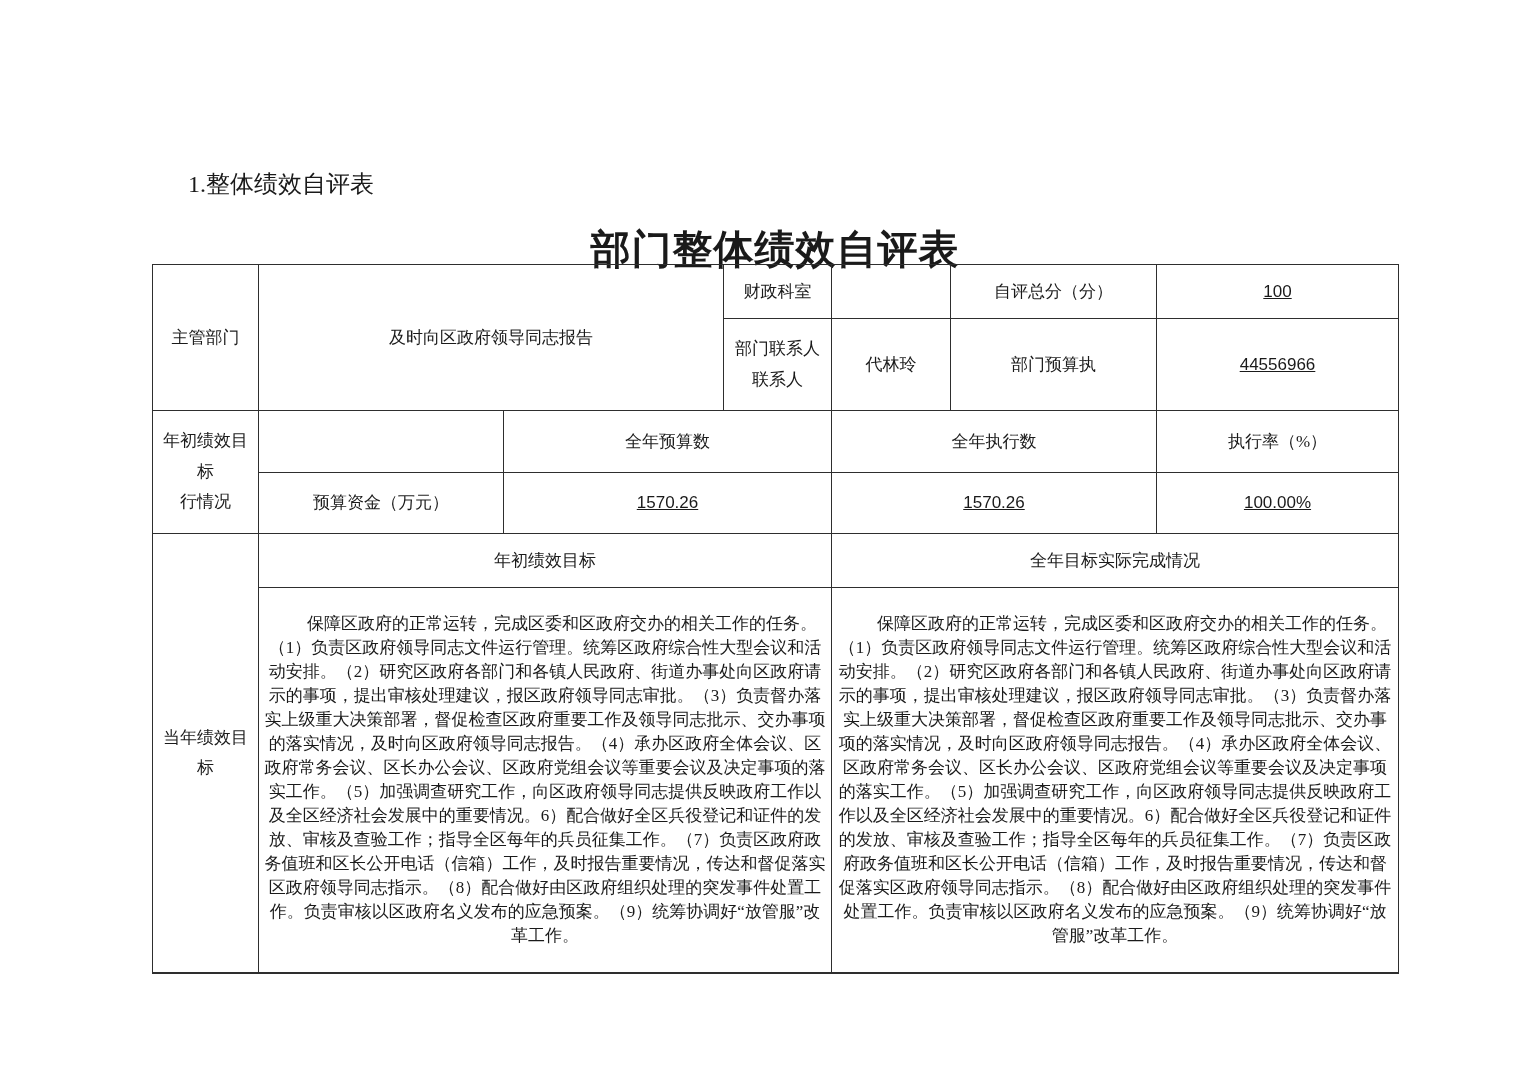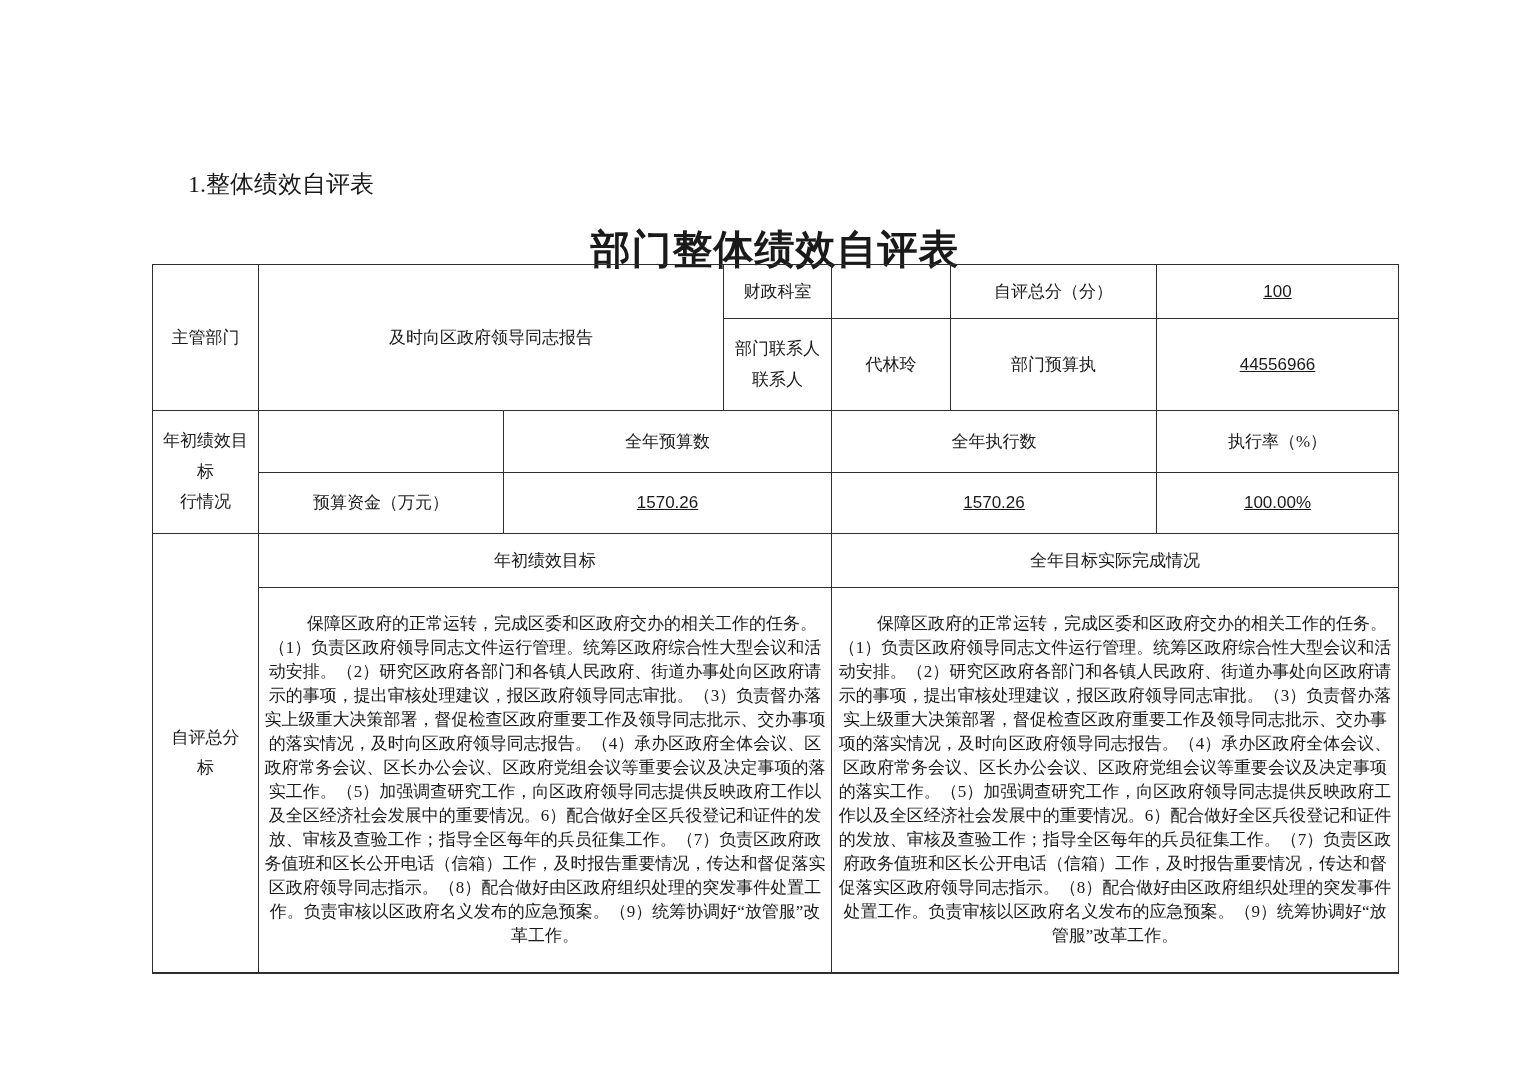--- a/index.html
+++ b/index.html
@@ -83,21 +83,21 @@
       <td colspan="2">全年执行数</td>
       <td>执行率（%）</td>
     </tr>
     <tr class="r4">
       <td>预算资金（万元）</td>
       <td colspan="2" class="num">1570.26</td>
       <td colspan="2" class="num">1570.26</td>
       <td class="num">100.00%</td>
     </tr>
     <tr class="r5">
-      <td rowspan="2" class="preline">自评总分
+      <td rowspan="2" class="preline">当年绩效目
 标</td>
       <td colspan="3">年初绩效目标</td>
       <td colspan="3">全年目标实际完成情况</td>
     </tr>
     <tr class="r6">
       <td colspan="3" class="para">保障区政府的正常运转，完成区委和区政府交办的相关工作的任务。（1）负责区政府领导同志文件运行管理。统筹区政府综合性大型会议和活动安排。（2）研究区政府各部门和各镇人民政府、街道办事处向区政府请示的事项，提出审核处理建议，报区政府领导同志审批。（3）负责督办落实上级重大决策部署，督促检查区政府重要工作及领导同志批示、交办事项的落实情况，及时向区政府领导同志报告。（4）承办区政府全体会议、区政府常务会议、区长办公会议、区政府党组会议等重要会议及决定事项的落实工作。（5）加强调查研究工作，向区政府领导同志提供反映政府工作以及全区经济社会发展中的重要情况。6）配合做好全区兵役登记和证件的发放、审核及查验工作；指导全区每年的兵员征集工作。（7）负责区政府政务值班和区长公开电话（信箱）工作，及时报告重要情况，传达和督促落实区政府领导同志指示。（8）配合做好由区政府组织处理的突发事件处置工作。负责审核以区政府名义发布的应急预案。（9）统筹协调好“放管服”改革工作。</td>
       <td colspan="3" class="para">保障区政府的正常运转，完成区委和区政府交办的相关工作的任务。（1）负责区政府领导同志文件运行管理。统筹区政府综合性大型会议和活动安排。（2）研究区政府各部门和各镇人民政府、街道办事处向区政府请示的事项，提出审核处理建议，报区政府领导同志审批。（3）负责督办落实上级重大决策部署，督促检查区政府重要工作及领导同志批示、交办事项的落实情况，及时向区政府领导同志报告。（4）承办区政府全体会议、区政府常务会议、区长办公会议、区政府党组会议等重要会议及决定事项的落实工作。（5）加强调查研究工作，向区政府领导同志提供反映政府工作以及全区经济社会发展中的重要情况。6）配合做好全区兵役登记和证件的发放、审核及查验工作；指导全区每年的兵员征集工作。（7）负责区政府政务值班和区长公开电话（信箱）工作，及时报告重要情况，传达和督促落实区政府领导同志指示。（8）配合做好由区政府组织处理的突发事件处置工作。负责审核以区政府名义发布的应急预案。（9）统筹协调好“放管服”改革工作。</td>
     </tr>
   </tbody>
 </table>

